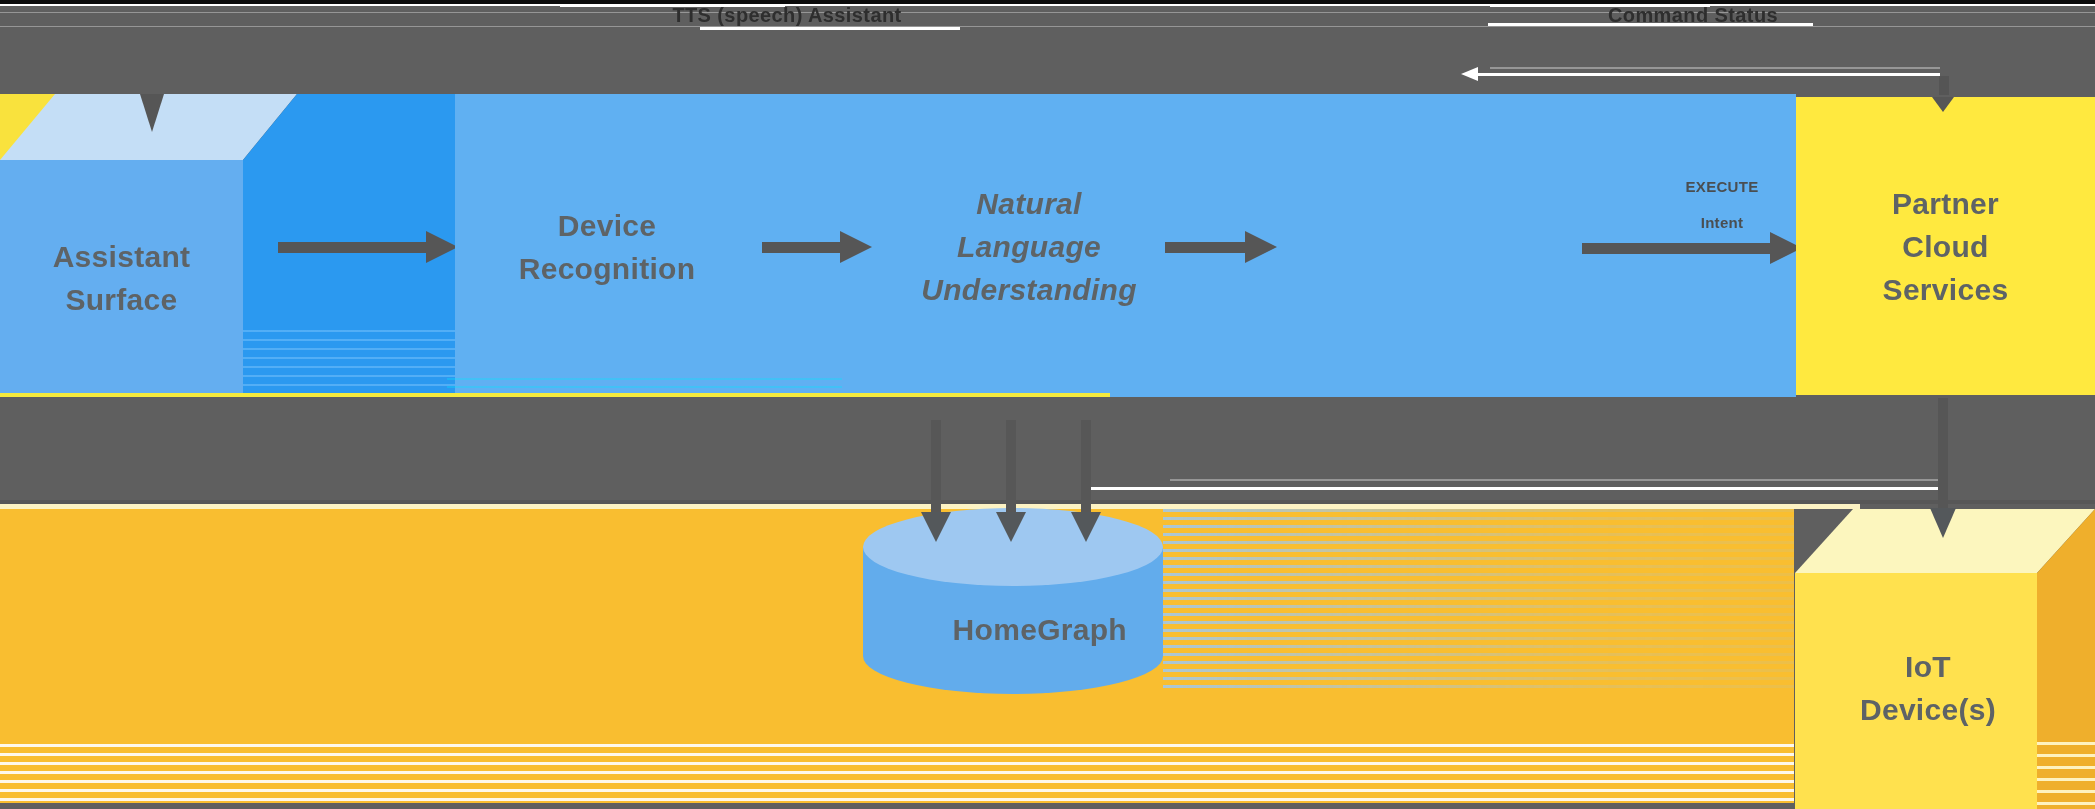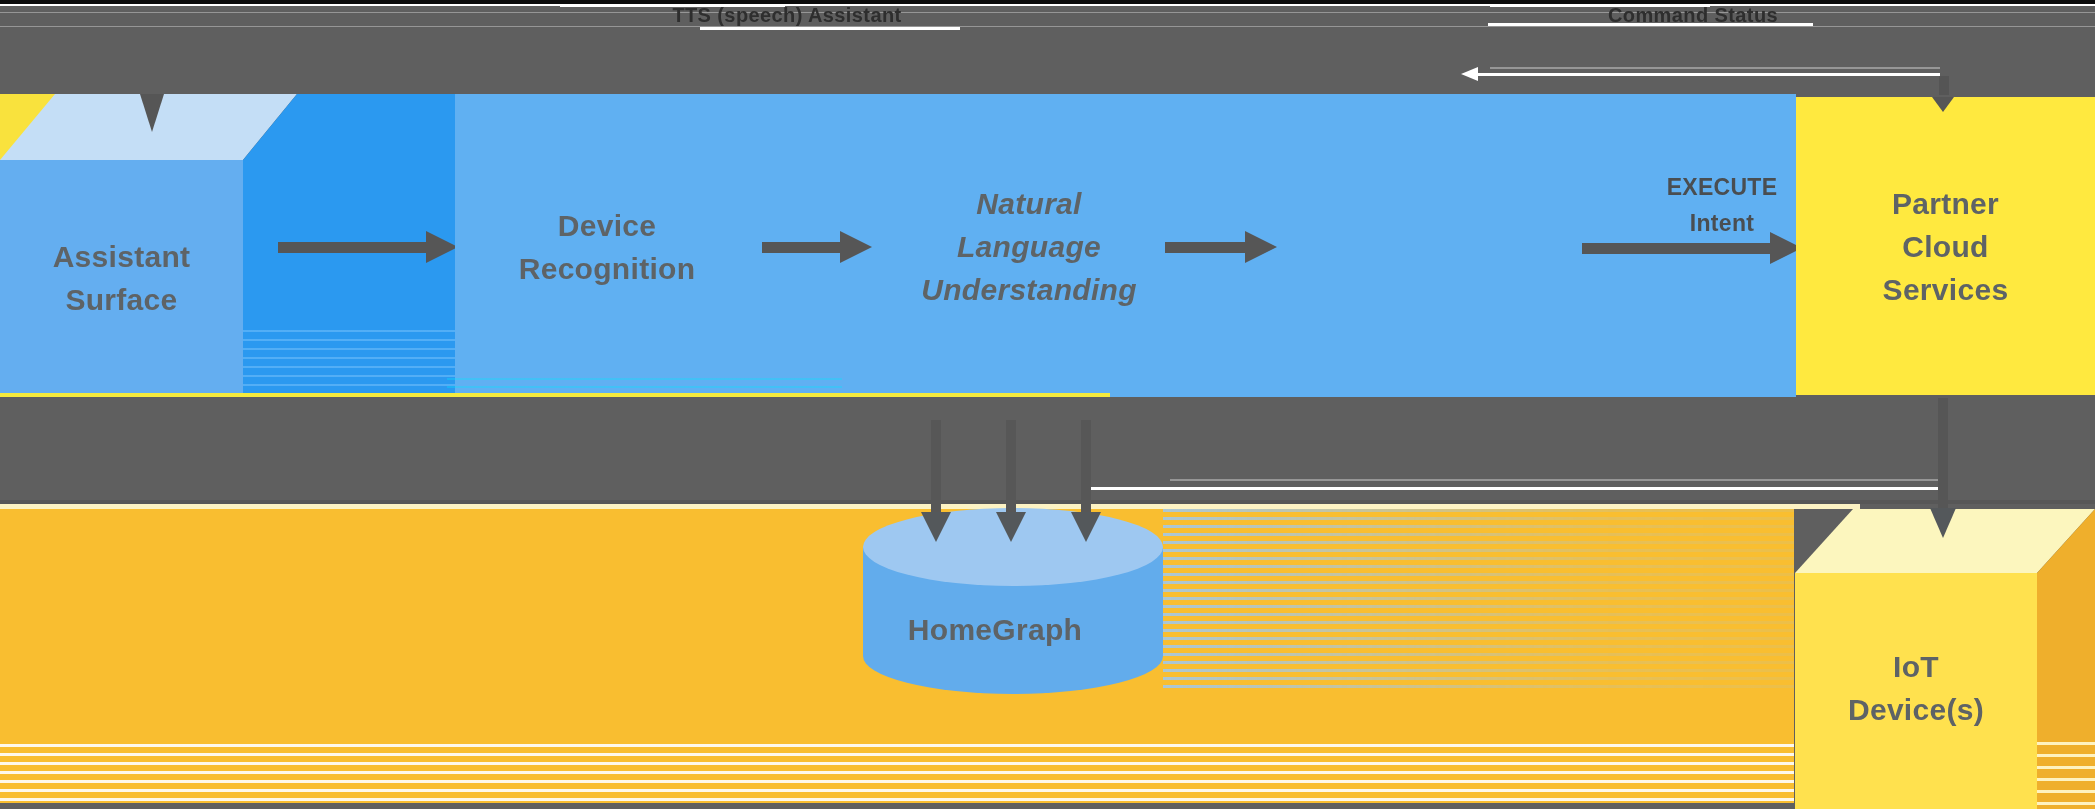--- a/index.html
+++ b/index.html
@@ -78,21 +78,21 @@
   <div class="ah-r" style="left:840px;top:231px;"></div>
 
   <div class="lbl" style="left:879px;top:182px;width:300px;font-style:italic;">Natural
 Language
 Understanding</div>
 
   <div class="shaft-h" style="left:1165px;top:242px;width:82px;"></div>
   <div class="ah-r" style="left:1245px;top:231px;"></div>
 
 
-  <div class="lbl" style="left:1622px;top:169px;width:200px;font-size:23px;line-height:36px;color:#4A4E51;">EXECUTE
+  <div class="lbl" style="left:1622px;top:169px;width:200px;font-size:15px;line-height:36px;color:#4A4E51;">EXECUTE
 Intent</div>
 
   <div class="shaft-h" style="left:1582px;top:243px;width:190px;"></div>
   <div class="ah-r" style="left:1770px;top:232px;"></div>
 
   <div class="abs" style="left:1796px;top:97px;width:299px;height:298px;background:#FFE93F;"></div>
   <div class="notch" style="left:1932px;top:97px;border-left:11px solid transparent;
               border-right:11px solid transparent;border-top:15px solid #565656;"></div>
   <div class="lbl" style="left:1796px;top:182px;width:299px;">Partner
 Cloud
@@ -108,37 +108,37 @@
   <div class="abs" style="left:0;top:504px;width:1860px;height:5px;background:#FCF2C3;"></div>
   <div class="abs" style="left:0;top:509px;width:1794px;height:300px;background:#F9BE30;"></div>
   <div class="abs stripes-white" style="left:0;top:744px;width:1794px;height:59px;"></div>
   <div class="abs" style="left:0;top:803px;width:1794px;height:6px;background:#5F5F5F;"></div>
   <div class="abs smear" style="left:1163px;top:509px;width:631px;height:184px;"></div>
 
   <div class="abs" style="left:863px;top:508px;width:300px;height:186px;">
     <div class="abs" style="left:0;top:39px;width:300px;height:147px;background:#62ACEC;
                 border-bottom-left-radius:150px 38px;border-bottom-right-radius:150px 38px;"></div>
     <div class="abs" style="left:0;top:0;width:300px;height:78px;background:#9EC8F1;border-radius:50%;"></div>
-    <div class="lbl" style="left:0;top:100px;width:264px;">HomeGraph</div>
+    <div class="lbl" style="left:0;top:100px;width:264px;text-align:right;">HomeGraph</div>
   </div>
 
   <div class="shaft-v" style="left:931px;top:420px;height:95px;"></div>
   <div class="ah-d" style="left:921px;top:512px;"></div>
   <div class="shaft-v" style="left:1006px;top:420px;height:95px;"></div>
   <div class="ah-d" style="left:996px;top:512px;"></div>
   <div class="shaft-v" style="left:1081px;top:420px;height:95px;"></div>
   <div class="ah-d" style="left:1071px;top:512px;"></div>
 
   <div class="abs" style="left:1795px;top:509px;width:300px;height:64px;background:#FCF6BE;
               clip-path:polygon(58px 0,300px 0,242px 64px,0 64px);"></div>
   <div class="abs" style="left:2037px;top:509px;width:58px;height:300px;background:#EFAF2C;
               clip-path:polygon(58px 0,58px 300px,0 300px,0 64px);"></div>
   <div class="abs stripes-pale" style="left:2037px;top:742px;width:58px;height:67px;"></div>
   <div class="abs" style="left:1795px;top:573px;width:242px;height:236px;background:#FFE14E;"></div>
 
   <div class="shaft-v" style="left:1938px;top:398px;height:115px;background:#565656;"></div>
   <div class="notch" style="left:1930px;top:508px;border-left:13px solid transparent;
               border-right:13px solid transparent;border-top:30px solid #54585B;"></div>
 
-  <div class="lbl" style="left:1795px;top:645px;width:242px;">IoT
+  <div class="lbl" style="left:1795px;top:645px;width:242px;padding-left:12px;">IoT
 Device(s)</div>
 
 </div>
 
 </body></html>

